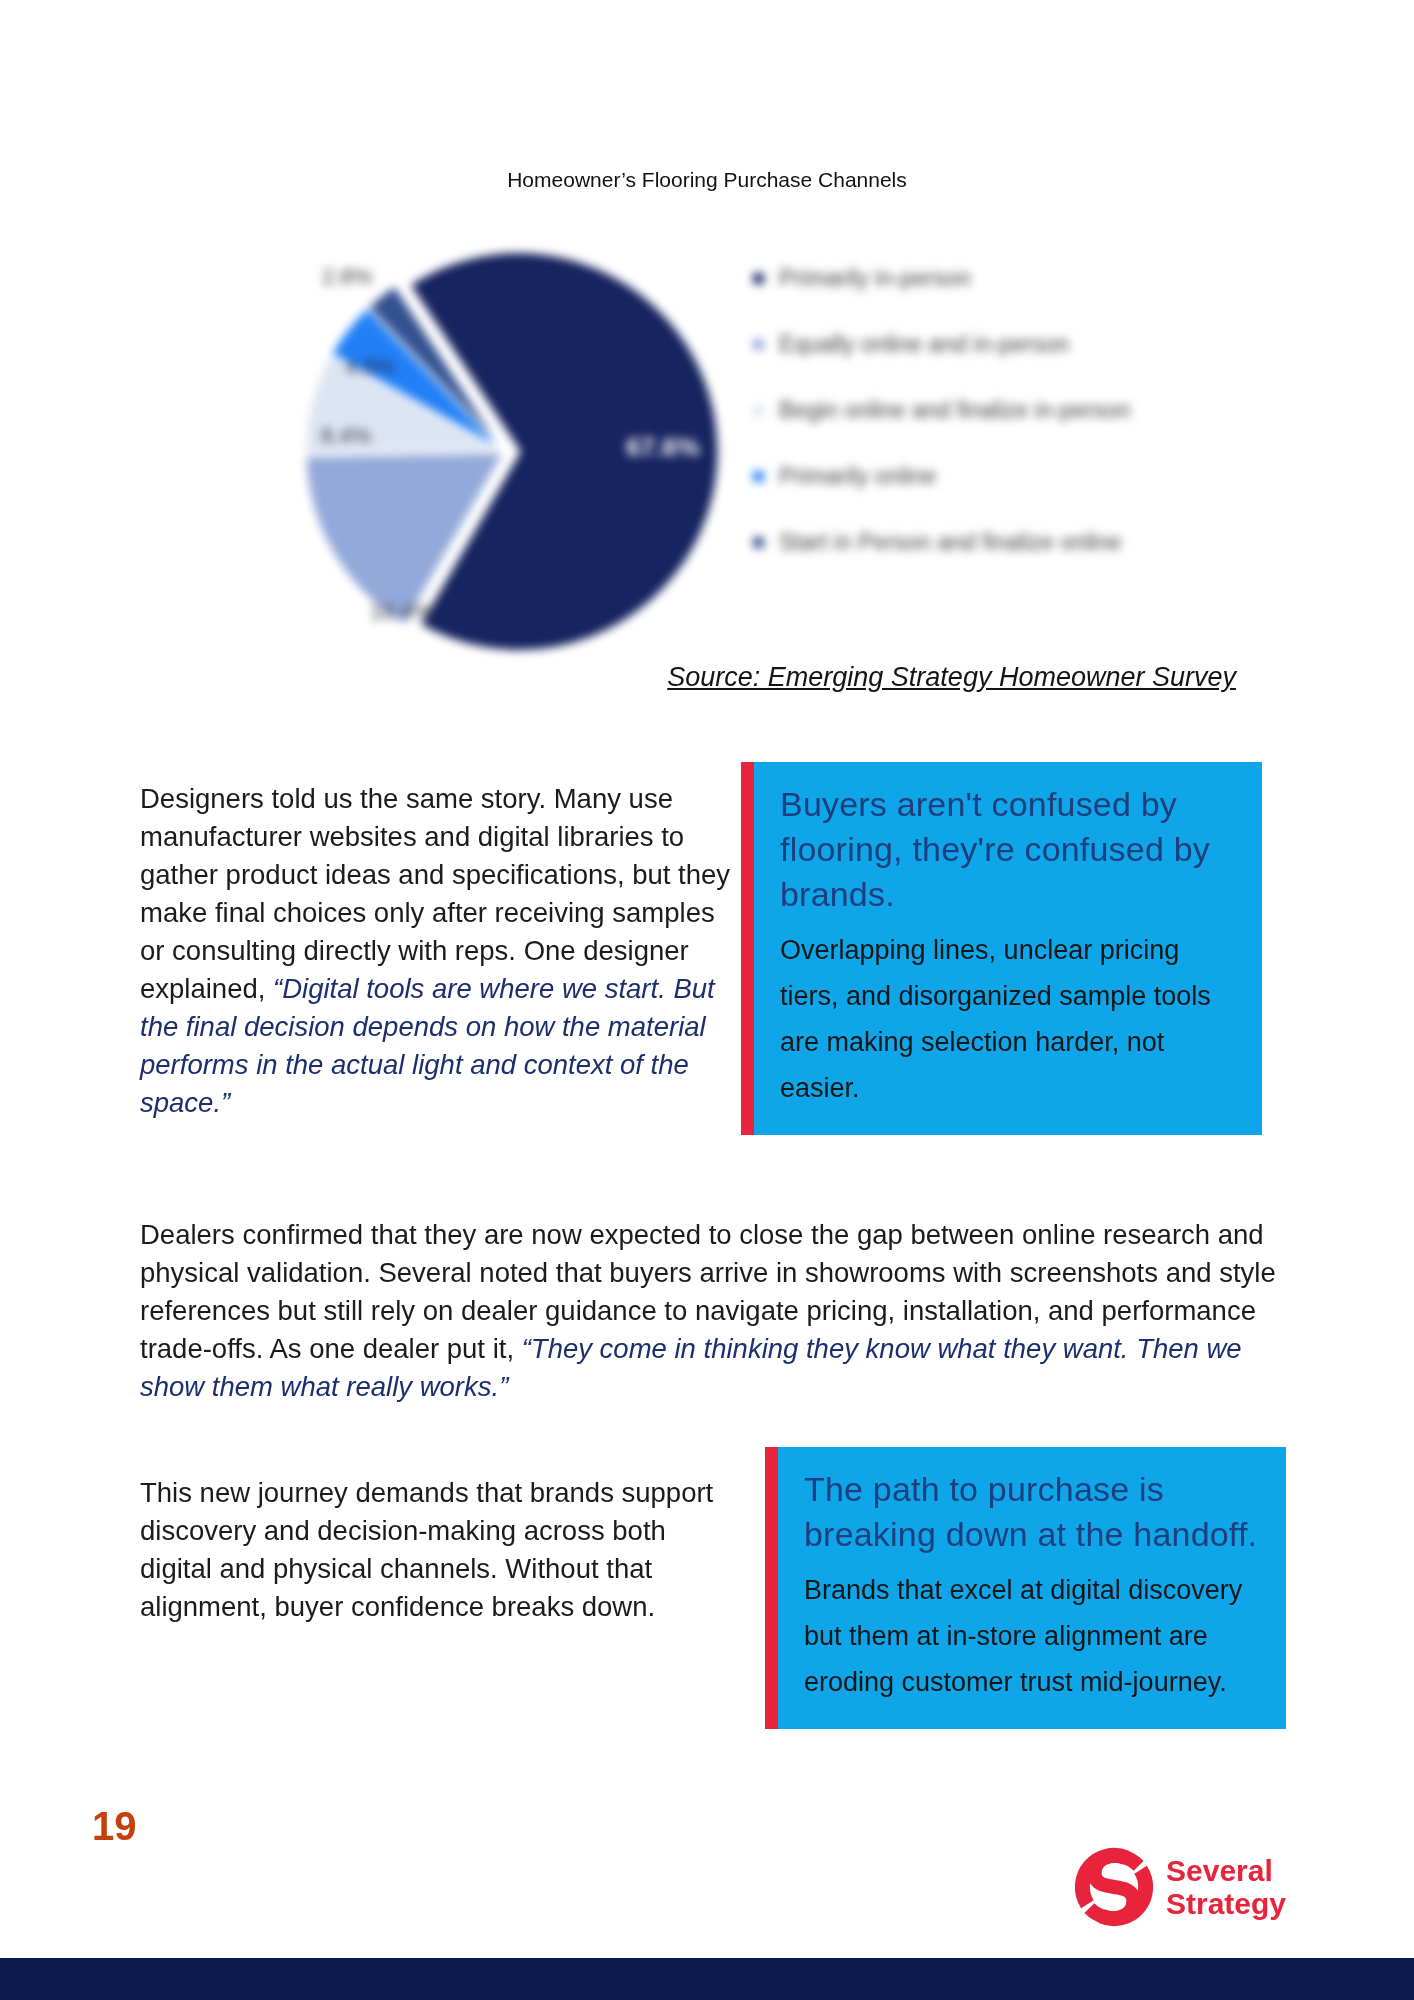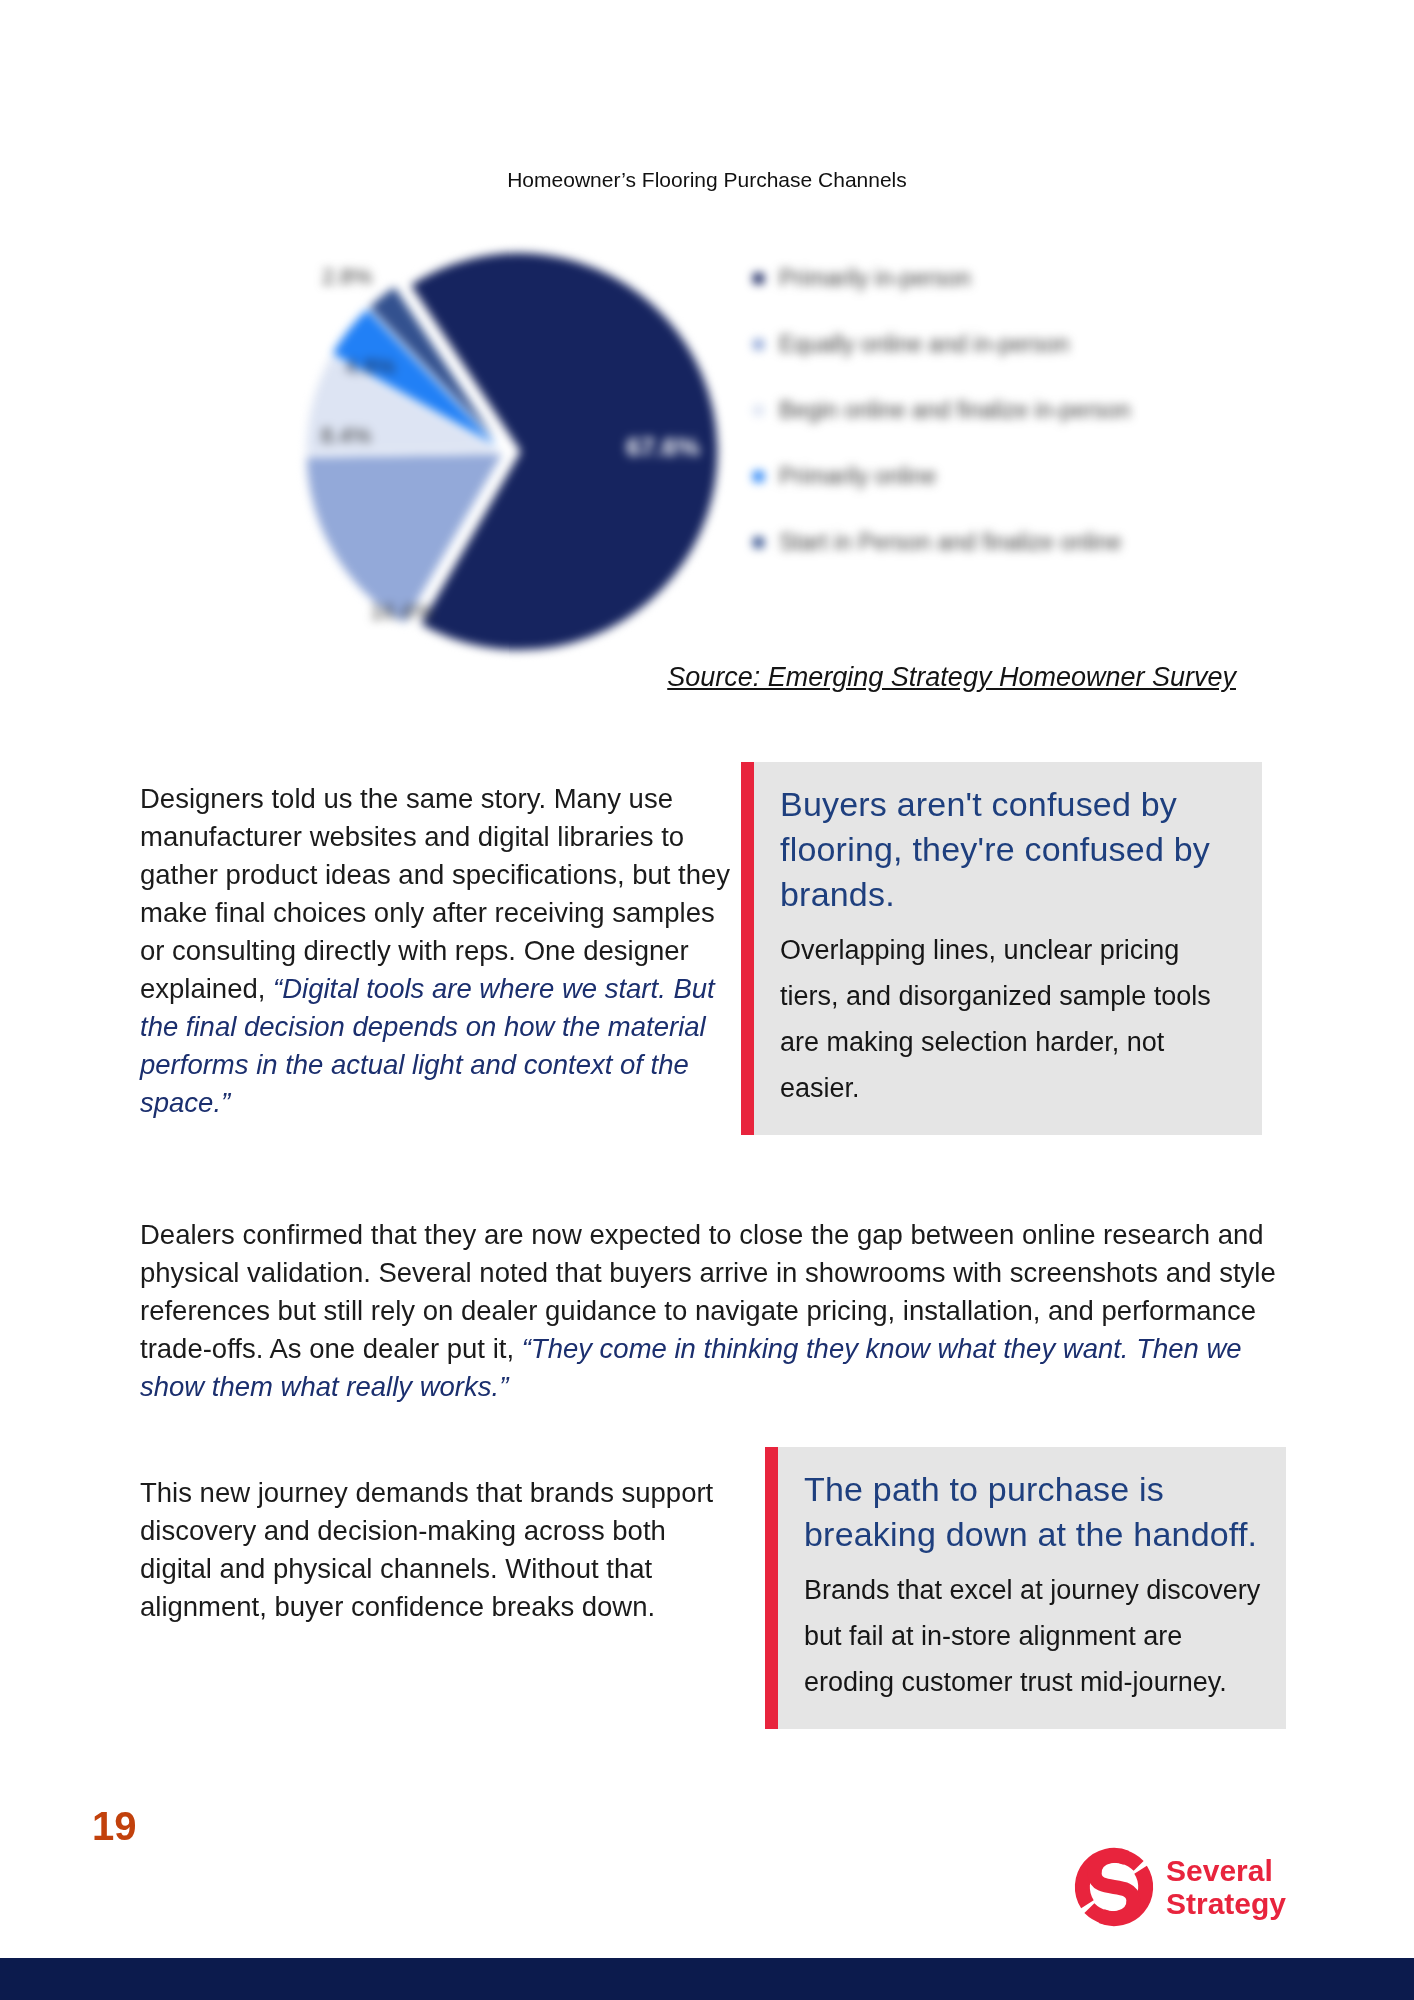--- a/index.html
+++ b/index.html
@@ -28,21 +28,21 @@
   .para{position:absolute;font-size:27.5px;line-height:38px;color:#1b1b1b;}
   .para .quote{font-style:italic;color:#1b2f6e;}
   .para-1{left:140px;top:752px;width:595px;}
   .para-2{left:140px;top:1188px;width:1145px;}
   .para-3{left:140px;top:1446px;width:595px;}
   
   .callout{position:absolute;left:741px;width:521px;display:flex;align-items:stretch;}
   .callout-1{top:762px;}
   .callout-2{top:1447px;padding-left:24px;}
   .callout-bar{width:13px;background:#e8243d;flex:0 0 auto;}
-  .callout-box{background:#e5e5e5;padding:20px 24px 24px 26px;flex:1 1 auto;}
+  .callout-box{background:#0ea5e9;padding:20px 24px 24px 26px;flex:1 1 auto;}
   .callout-title{
     margin:0;font-size:34px;line-height:45px;font-weight:400;color:#1e3f7e;
     letter-spacing:.2px;
   }
   .callout-body{margin:10px 0 0 0;font-size:27px;line-height:46px;color:#161616;}
   
   .page-number{
     position:absolute;left:92px;top:1804px;font-size:40px;font-weight:700;color:#c2410c;
   }
   .logo{position:absolute;left:1070px;top:1843px;display:flex;align-items:center;}
@@ -107,21 +107,21 @@
   </aside>
 
   <p class="para para-2"><span>Dealers confirmed that they are now expected to close the gap between online research and physical validation. Several noted that buyers arrive in showrooms with screenshots and style references but still rely on dealer guidance to navigate pricing, installation, and performance trade-offs. As one dealer put it, </span><span class="quote">“They come in thinking they know what they want. Then we show them what really works.”</span></p>
 
   <p class="para para-3">This new journey demands that brands support discovery and decision-making across both digital and physical channels. Without that alignment, buyer confidence breaks down.</p>
 
   <aside class="callout callout-2">
     <div class="callout-bar"></div>
     <div class="callout-box">
       <h2 class="callout-title">The path to purchase is breaking down at the handoff.</h2>
-      <p class="callout-body">Brands that excel at journey discovery but fail at in-store alignment are eroding customer trust mid-journey.</p>
+      <p class="callout-body">Brands that excel at digital discovery but them at in-store alignment are eroding customer trust mid-journey.</p>
     </div>
   </aside>
 
   <div class="page-number">19</div>
 
   <div class="logo">
     <svg class="logo-mark" viewBox="0 0 100 100">
       <path d="M 80.2 30.4 A 36 36 0 0 1 35.9 83.1" fill="none" stroke="#e8243d" stroke-width="17"></path>
       <path d="M 19.8 69.6 A 36 36 0 0 1 64.1 16.9" fill="none" stroke="#e8243d" stroke-width="17"></path>
       <path d="M 78 26 C 58 6, 26 14, 28 36 C 30 58, 70 42, 72 64 C 74 86, 42 94, 22 74" fill="none" stroke="#e8243d" stroke-width="16"></path>

